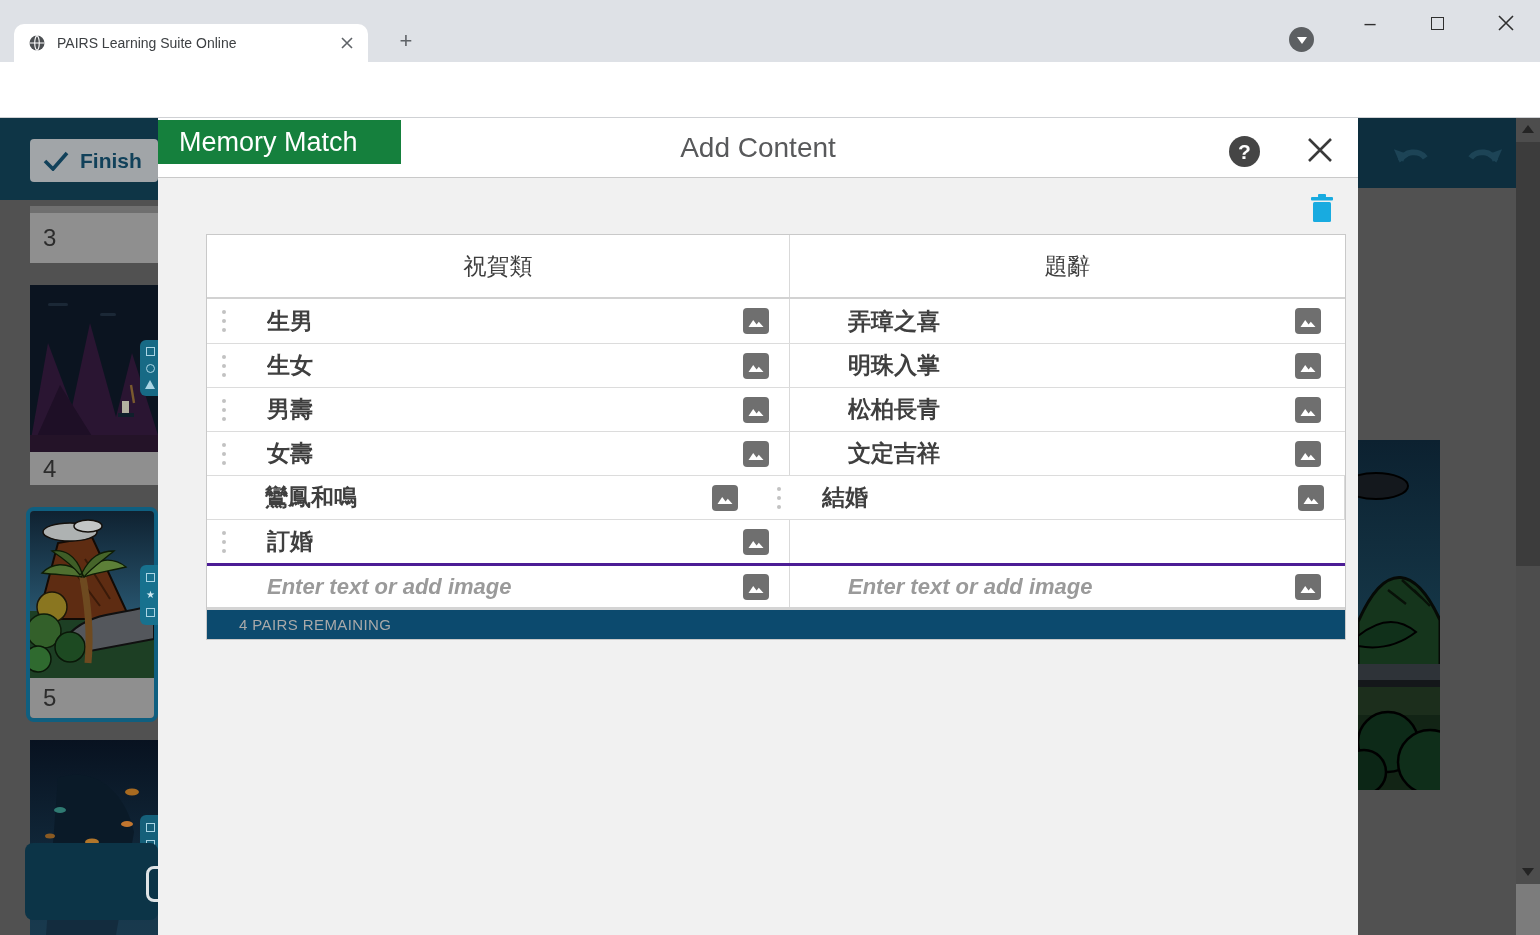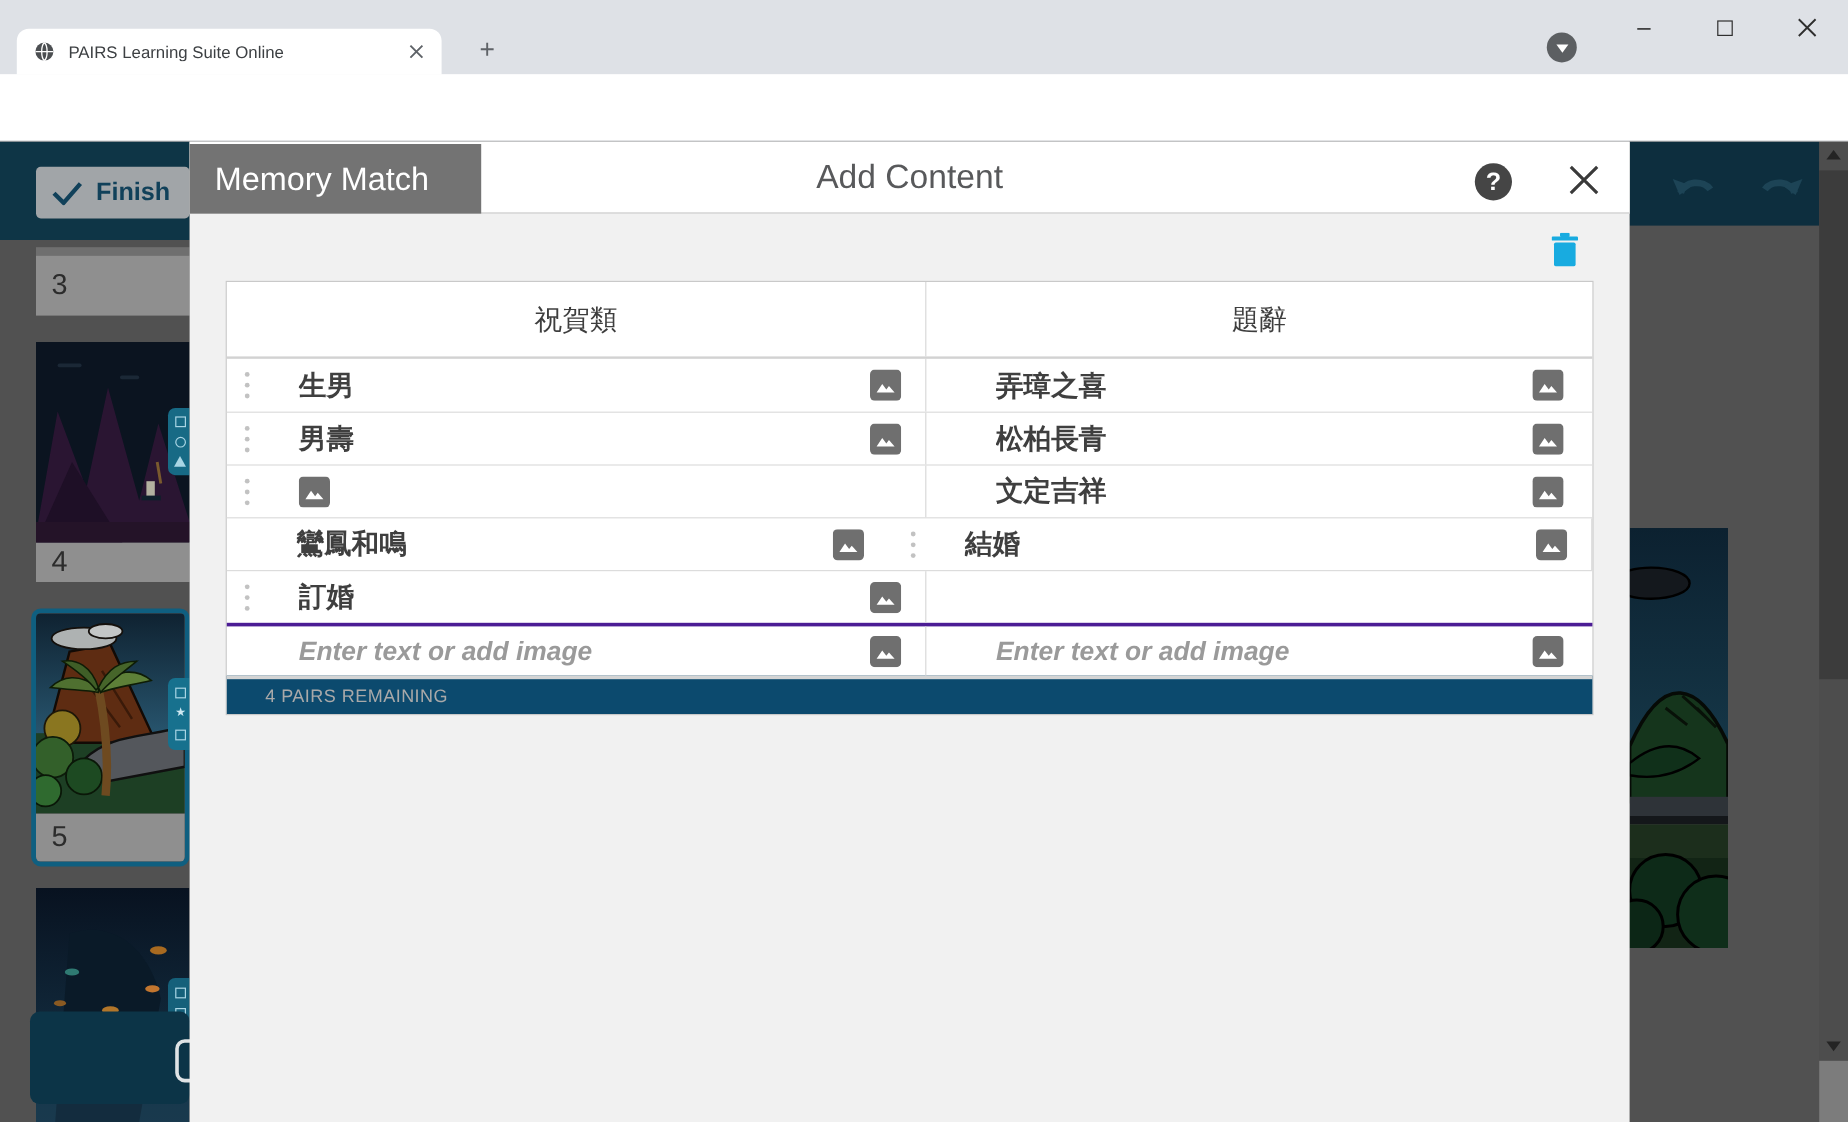--- a/index.html
+++ b/index.html
@@ -65,25 +65,25 @@
   .sb-btn { position:absolute; left:0; width:24px; height:18px; display:flex; align-items:center; justify-content:center; }
   .sb-up { top:2px; } .sb-down { top:745px; }
   .sb-tri-up { width:0; height:0; border-left:6px solid transparent; border-right:6px solid transparent; border-bottom:8px solid #242424; }
   .sb-tri-down { width:0; height:0; border-left:6px solid transparent; border-right:6px solid transparent; border-top:8px solid #242424; }
   .sb-thumb { position:absolute; left:0; top:24px; width:24px; height:424px; background:#3c3c3c; }
   .sb-bottom { position:absolute; left:0; top:766px; width:24px; height:51px; background:#7c7c7c; }
 
   
   .modal { position:absolute; left:158px; top:0; width:1200px; height:817px; background:#f1f1f1; }
   .modal-header { position:relative; height:60px; background:#fff; border-bottom:1px solid #c9c9c9; }
-  .mm-tab { position:absolute; left:0; top:2px; width:243px; height:58px; background:#737373; color:#fff; font-size:27px; display:flex; align-items:center; padding-left:21px; }
+  .mm-tab { position:absolute; left:0; top:2px; width:243px; height:44px; background:#15803d; color:#fff; font-size:27px; display:flex; align-items:center; padding-left:21px; }
   .modal-title { position:absolute; left:0; right:0; top:0; height:60px; display:flex; align-items:center; justify-content:center; font-size:28px; color:#58595b; pointer-events:none; }
   .help-btn { position:absolute; left:1071px; top:18px; width:31px; height:31px; border-radius:50%; background:#454545; color:#fff; font-size:21px; font-weight:bold; display:flex; align-items:center; justify-content:center; }
   .modal-close { position:absolute; left:1146px; top:16px; width:32px; height:32px; display:flex; align-items:center; justify-content:center; }
-  .modal-body { position:relative; height:632px; }
+  .modal-body { position:relative; height:632px;margin-left:18px; }
   .trash-btn { position:absolute; left:1135px; top:16px; width:22px; height:28px; }
 
   .pairs-table { position:absolute; left:30px; top:56px; width:1140px; background:#fff; border:1px solid #c9c9c9; }
   .thead { display:flex; height:64px; border-bottom:2px solid #d2d2d2; }
   .th { display:flex; align-items:center; justify-content:center; font-size:23px; color:#3e3e3e; }
   .th.left { width:583px; border-right:1px solid #d9d9d9; }
   .th.right { flex:1; }
   .trow { display:flex; height:44px;font-weight:bold; }
   #pair-rows .trow + .trow { border-top:1px solid #dcdcdc; }
   .tcell { display:flex; align-items:center; position:relative; }
@@ -366,54 +366,80 @@
       <span class="cell-text">弄璋之喜</span>
       <span class="img-btn">
         <svg width="26" height="26" viewBox="0 0 26 26">
                       <rect width="26" height="26" rx="4" fill="#6f6f6f"></rect>
                       <path d="M5.5 19l4.7-7 3.4 4.5 2.2-2.8 4.7 5.3z" fill="#fff"></path>
                     </svg>
       </span>
     </div>
   </div>
 
-
   <div class="trow">
     <div class="tcell left">
       <span class="drag">
                     <i></i>
                     <i></i>
                     <i></i>
                   </span>
-      <span class="cell-text">男壽</span>
+      <span class="cell-text">生女</span>
       <span class="img-btn">
         <svg width="26" height="26" viewBox="0 0 26 26">
                       <rect width="26" height="26" rx="4" fill="#6f6f6f"></rect>
                       <path d="M5.5 19l4.7-7 3.4 4.5 2.2-2.8 4.7 5.3z" fill="#fff"></path>
                     </svg>
       </span>
     </div>
     <div class="tcell right">
-      <span class="cell-text">松柏長青</span>
+      <span class="cell-text">明珠入掌</span>
       <span class="img-btn">
         <svg width="26" height="26" viewBox="0 0 26 26">
                       <rect width="26" height="26" rx="4" fill="#6f6f6f"></rect>
                       <path d="M5.5 19l4.7-7 3.4 4.5 2.2-2.8 4.7 5.3z" fill="#fff"></path>
                     </svg>
       </span>
     </div>
   </div>
 
   <div class="trow">
     <div class="tcell left">
       <span class="drag">
                     <i></i>
                     <i></i>
                     <i></i>
                   </span>
+      <span class="cell-text">男壽</span>
+      <span class="img-btn">
+        <svg width="26" height="26" viewBox="0 0 26 26">
+                      <rect width="26" height="26" rx="4" fill="#6f6f6f"></rect>
+                      <path d="M5.5 19l4.7-7 3.4 4.5 2.2-2.8 4.7 5.3z" fill="#fff"></path>
+                    </svg>
+      </span>
+    </div>
+    <div class="tcell right">
+      <span class="cell-text">松柏長青</span>
+      <span class="img-btn">
+        <svg width="26" height="26" viewBox="0 0 26 26">
+                      <rect width="26" height="26" rx="4" fill="#6f6f6f"></rect>
+                      <path d="M5.5 19l4.7-7 3.4 4.5 2.2-2.8 4.7 5.3z" fill="#fff"></path>
+                    </svg>
+      </span>
+    </div>
+  </div>
+
+  <div class="trow">
+    <div class="tcell left">
+      <span class="drag">
+                    <i></i>
+                    <i></i>
+                    <i></i>
+                  </span>
+      <span class="cell-text">女壽</span>
       <span class="img-btn">
         <svg width="26" height="26" viewBox="0 0 26 26">
                       <rect width="26" height="26" rx="4" fill="#6f6f6f"></rect>
                       <path d="M5.5 19l4.7-7 3.4 4.5 2.2-2.8 4.7 5.3z" fill="#fff"></path>
                     </svg>
       </span>
     </div>
     <div class="tcell right">
       <span class="cell-text">文定吉祥</span>
       <span class="img-btn">

